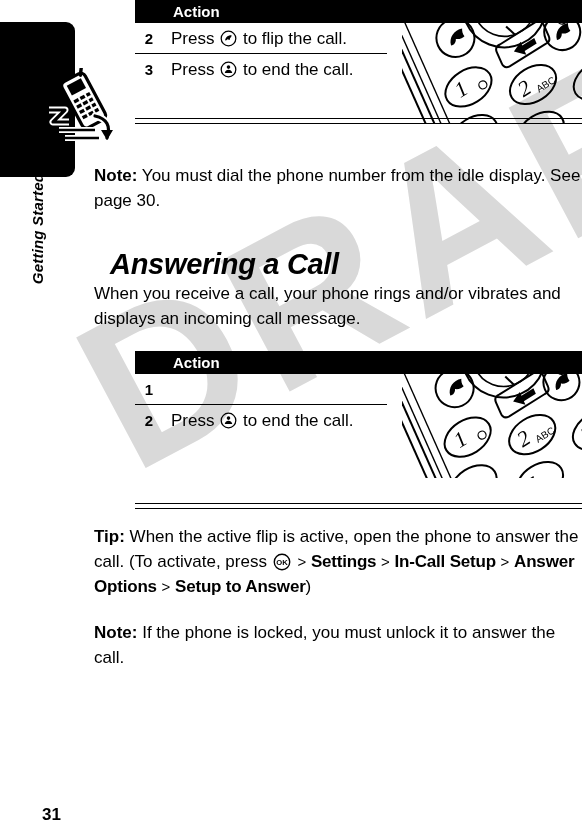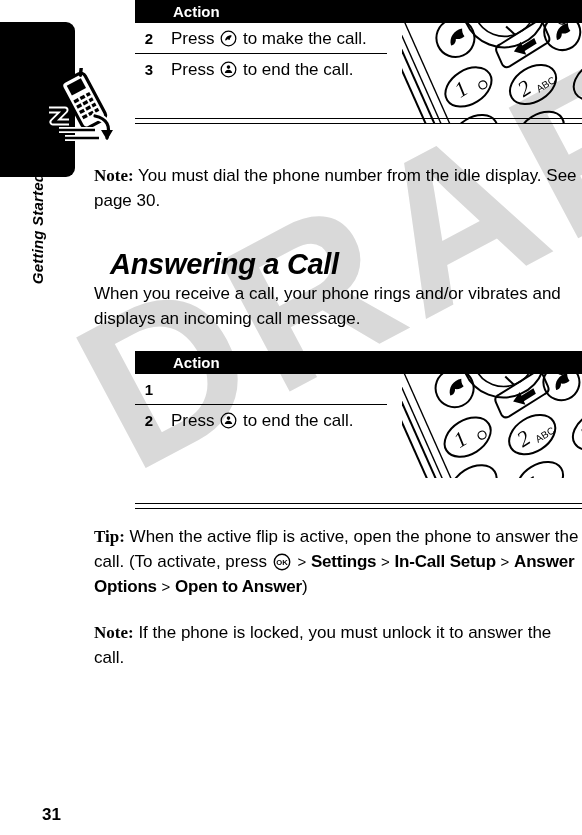--- a/index.html
+++ b/index.html
@@ -160,21 +160,21 @@
   }
 
   
   .para {
     position: absolute;
     left: 94px;
     width: 492px;
     font-size: 17px;
     line-height: 25px;
   }
-  .para b { font-weight: bold; font-family: Liberation Serif, serif; }
+  .para b { font-weight: bold; }
   .menuitem {
     font-family: "Liberation Sans Narrow", "Liberation Sans", sans-serif;
     font-weight: bold;
     font-size: 17px;
     letter-spacing: -0.2px;
   }
   .gt { font-size: 15px; }
 
   h2.section {
     position: absolute;
@@ -259,21 +259,21 @@
     <div class="proc-row" style="padding-top:5px;">
       <div class="num">2</div>
       <div class="step">
         <span>Press</span>
         <span class="keyicon">
           <svg viewBox="0 0 20 20" width="17" height="17" aria-hidden="true">
             <circle cx="10" cy="10" r="8.6" fill="none" stroke="#000000" stroke-width="1.5"></circle>
             <path d="M13.6 6.2 C9.5 6.0 6.2 8.6 6.0 12.4 C7.1 12.5 8.2 12.0 8.6 11.0 C9.4 11.5 10.6 11.7 11.7 11.4 C11.5 10.3 11.9 9.2 12.8 8.6 C13.4 8.0 13.7 7.1 13.6 6.2 Z" fill="#000000"></path>
           </svg>
         </span>
-        <span>to make the call.</span>
+        <span>to flip the call.</span>
       </div>
     </div>
 
     <div style="position:relative;height:0;">
       <div class="rowsep" style="top:0px;"></div>
     </div>
 
     <div class="proc-row" style="padding-top:6px;">
       <div class="num">3</div>
       <div class="step">
@@ -426,21 +426,21 @@
         <text x="10" y="13.6" text-anchor="middle" font-family="Liberation Sans, sans-serif" font-size="8.5" font-weight="bold" fill="#000000">OK</text>
       </svg>
     </span>
     <span class="gt">&gt;</span>
     <span class="menuitem">Settings</span>
     <span class="gt">&gt;</span>
     <span class="menuitem">In-Call Setup</span>
     <span class="gt">&gt;</span>
     <span class="menuitem">Answer Options</span>
     <span class="gt">&gt;</span>
-    <span class="menuitem">Open to Answer</span><span>)</span>
+    <span class="menuitem">Setup to Answer</span><span>)</span>
   </div>
 
   <div class="para" style="top:620px;">
     <b>Note:</b><span> If the phone is locked, you must unlock it to answer the call.</span>
   </div>
 
 </div>
 
 <div id="folio">31</div>
 

